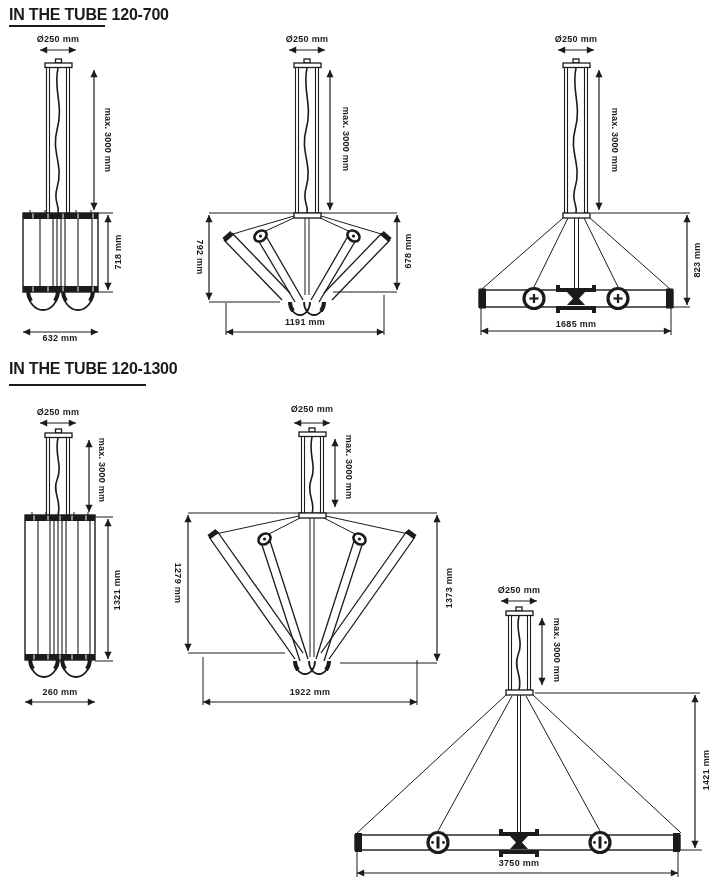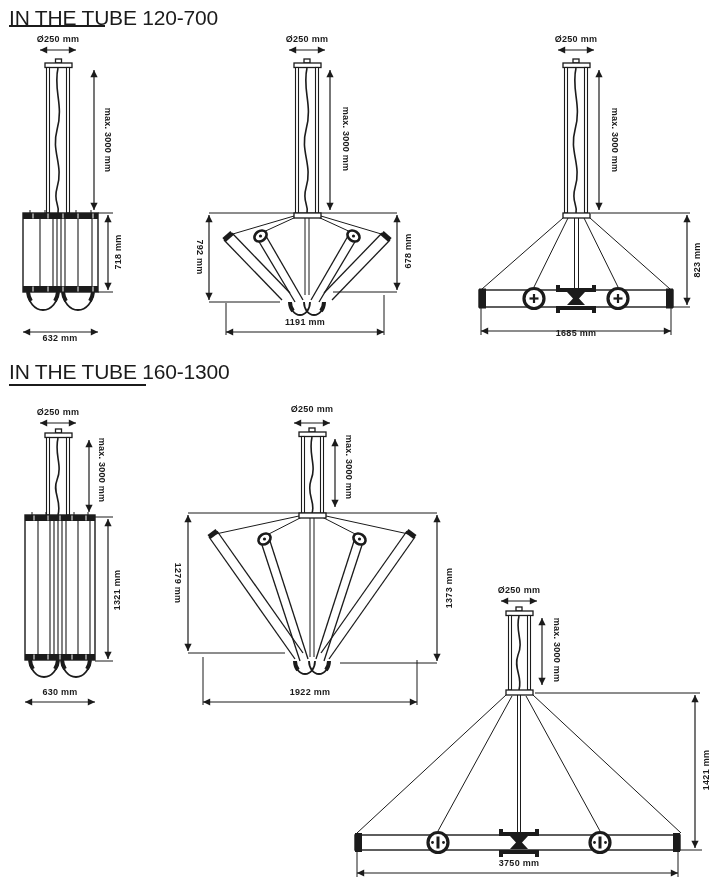--- a/index.html
+++ b/index.html
@@ -1,18 +1,18 @@
 <!DOCTYPE html>
 <html><head>
 <meta charset="utf-8">
 <style>
   html,body{margin:0;padding:0;background:#fff;}
   #sheet{position:relative;width:722px;height:890px;background:#fff;overflow:hidden;
          font-family:"Liberation Sans",sans-serif;color:#1b1b1b;}
-  .title{position:absolute;font-weight:400;font-size:21px;letter-spacing:-.2px;white-space:nowrap;}
+  .title{position:absolute;font-weight:700;font-size:16px;letter-spacing:-.2px;white-space:nowrap;}
   .rule{position:absolute;height:2px;background:#1b1b1b;}
   .lbl{position:absolute;font-weight:700;font-size:9px;line-height:1;letter-spacing:.25px;
        white-space:nowrap;transform:translate(-50%,-50%);}
   .r90{transform:translate(-50%,-50%) rotate(90deg);}
   .rm90{transform:translate(-50%,-50%) rotate(-90deg);}
   svg.fig{position:absolute;overflow:visible;}
 </style>
 </head>
 <body>
 
@@ -360,43 +360,43 @@
     <g stroke="#1b1b1b" stroke-width="1.2">
       <line x1="161" y1="26" x2="197" y2="26" marker-start="url(#m6)" marker-end="url(#m6)"></line>
       <line x1="202" y1="43" x2="202" y2="110" marker-start="url(#m6)" marker-end="url(#m6)"></line>
       <line x1="355" y1="120" x2="355" y2="273" marker-start="url(#m6)" marker-end="url(#m6)"></line>
       <line x1="17" y1="298" x2="338" y2="298" marker-start="url(#m6)" marker-end="url(#m6)"></line>
     </g>
   </svg>
 
   <div class="title" style="left:9px;top:6px">IN THE TUBE 120-700</div>
   <div class="rule" style="left:9px;top:25px;width:96px"></div>
-  <div class="title" style="left:9px;top:360px">IN THE TUBE 160-1300</div>
+  <div class="title" style="left:9px;top:360px">IN THE TUBE 120-1300</div>
   <div class="rule" style="left:9px;top:384px;width:137px"></div>
 
   <div class="lbl" style="left:58px;top:39px">Ø250 mm</div>
   <div class="lbl r90" style="left:107px;top:140px">max. 3000 mm</div>
   <div class="lbl rm90" style="left:118px;top:252px">718 mm</div>
   <div class="lbl" style="left:60px;top:338px">632 mm</div>
 
   <div class="lbl" style="left:307px;top:39px">Ø250 mm</div>
   <div class="lbl r90" style="left:345px;top:139px">max. 3000 mm</div>
   <div class="lbl r90" style="left:199px;top:257px">792 mm</div>
   <div class="lbl rm90" style="left:408px;top:251px">678 mm</div>
   <div class="lbl" style="left:305px;top:322px">1191 mm</div>
 
   <div class="lbl" style="left:576px;top:39px">Ø250 mm</div>
   <div class="lbl r90" style="left:614px;top:140px">max. 3000 mm</div>
   <div class="lbl rm90" style="left:697px;top:260px">823 mm</div>
-  <div class="lbl" style="left:576px;top:333px">1685 mm</div>
+  <div class="lbl" style="left:576px;top:324px">1685 mm</div>
 
   <div class="lbl" style="left:58px;top:412px">Ø250 mm</div>
   <div class="lbl r90" style="left:101px;top:470px">max. 3000 mm</div>
   <div class="lbl rm90" style="left:117px;top:590px">1321 mm</div>
-  <div class="lbl" style="left:60px;top:692px">630 mm</div>
+  <div class="lbl" style="left:60px;top:692px">260 mm</div>
 
   <div class="lbl" style="left:312px;top:409px">Ø250 mm</div>
   <div class="lbl r90" style="left:348px;top:467px">max. 3000 mm</div>
   <div class="lbl r90" style="left:177px;top:583px">1279 mm</div>
   <div class="lbl rm90" style="left:449px;top:588px">1373 mm</div>
   <div class="lbl" style="left:310px;top:692px">1922 mm</div>
 
   <div class="lbl" style="left:519px;top:590px">Ø250 mm</div>
   <div class="lbl r90" style="left:556px;top:650px">max. 3000 mm</div>
   <div class="lbl rm90" style="left:706px;top:770px">1421 mm</div>

